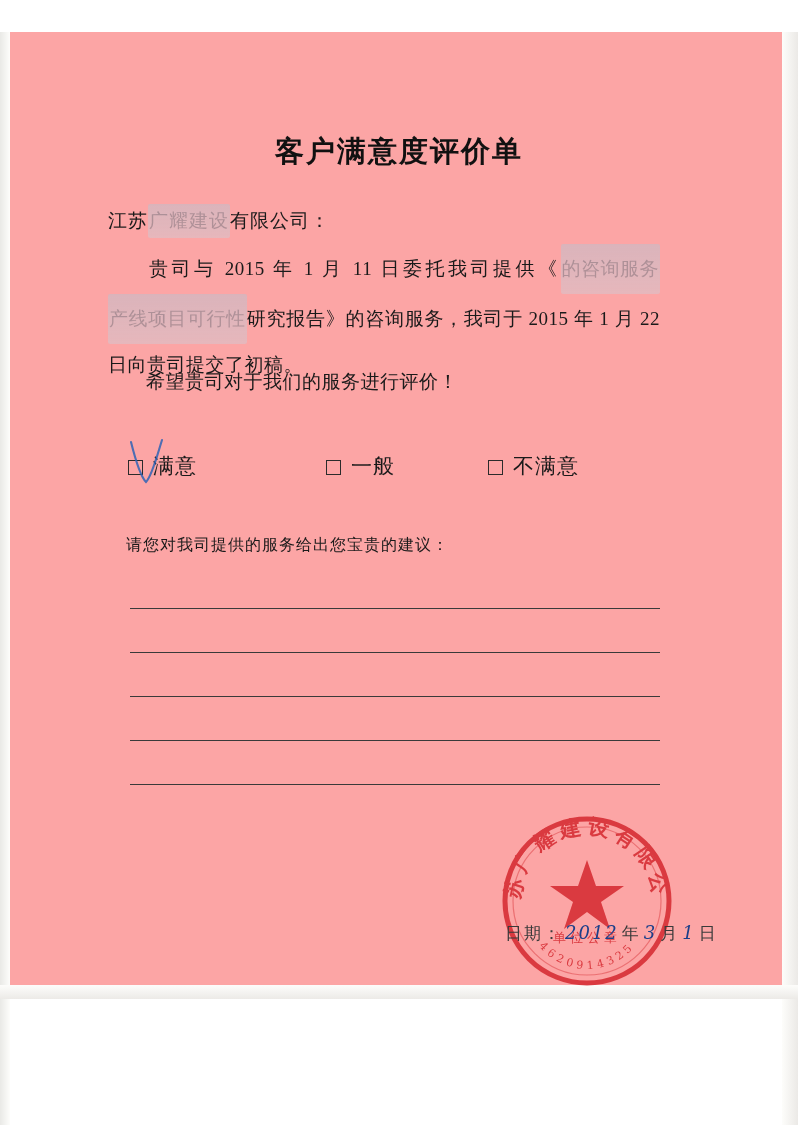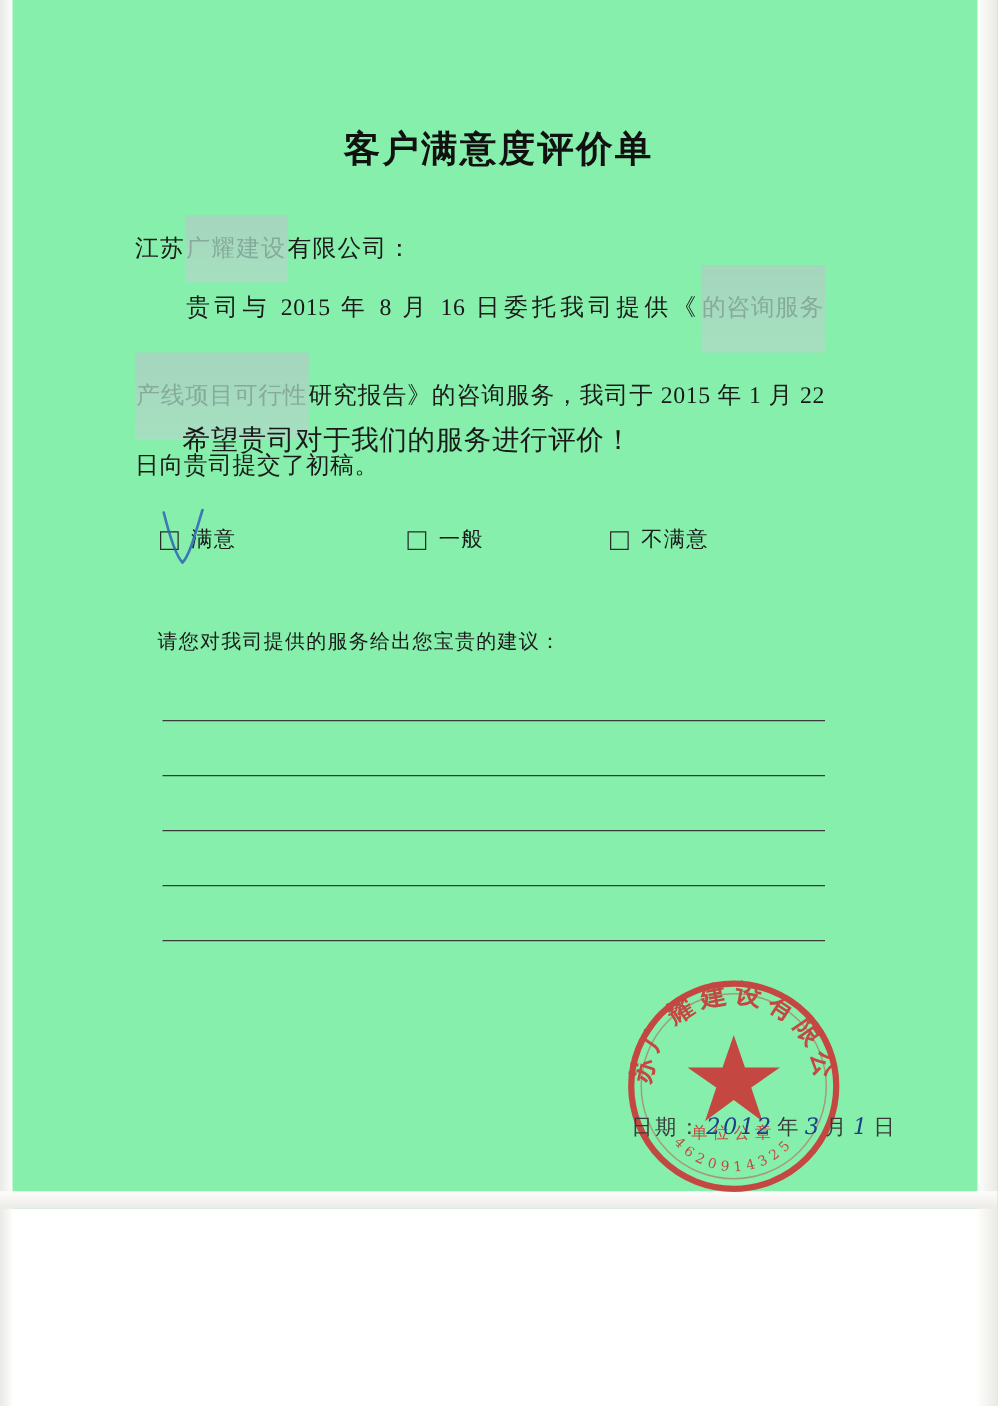--- a/index.html
+++ b/index.html
@@ -11,21 +11,22 @@
     height: 1125px;
     background: #ffffff;
     font-family: "Liberation Serif", serif;
     color: #1a1a1a;
     overflow: hidden;
   }
   .page {
     position: relative;
     width: 798px;
     height: 967px;
-    background: #86efac;
+    background: #fca5a5;
+    margin-top: 32px;
   }
   
   .scan-edge-left {
     position: absolute;
     left: 0; top: 0;
     width: 10px; height: 1125px;
     background: linear-gradient(to right, #e9e9e6, #fdfdfb);
   }
   .scan-edge-right {
     position: absolute;
@@ -61,53 +62,53 @@
     letter-spacing: 1px;
     white-space: nowrap;
   }
   .redacted {
     display: inline-block;
     position: relative;
     color: rgba(60,60,70,0.30);
     background: linear-gradient(to bottom, rgba(190,192,205,0.55), rgba(205,206,216,0.45));
     filter: blur(0.4px);
     border-radius: 2px;
-    padding: 14px 1px;
+    padding: 4px 1px;
   }
 
   .body-para {
     position: absolute;
     left: 108px;
     width: 552px;
     font-size: 19px;
     line-height: 42px;
     letter-spacing: 0.5px;
     text-align: justify;
   }
   #para1 { top: 212px; }
   .indent { display: inline-block; width: 38px; }
 
   .para-ask {
     position: absolute;
     left: 108px;
     top: 337px;
-    font-size: 22px;
+    font-size: 19px;
     letter-spacing: 0.5px;
   }
 
   .options-row {
     position: absolute;
     left: 128px;
     top: 420px;
     width: 560px;
     height: 34px;
   }
   .option {
     position: absolute;
-    font-size: 17px;
+    font-size: 21px;
     letter-spacing: 1px;
     white-space: nowrap;
   }
   .opt-1 { left: 0; }
   .opt-2 { left: 198px; }
   .opt-3 { left: 360px; }
   .box {
     display: inline-block;
     width: 13px;
     height: 13px;
@@ -184,21 +185,21 @@
   <div class="scan-edge-right"></div>
   <div class="scan-edge-bottom"></div>
 
   <div class="doc-title">客户满意度评价单</div>
 
   <div class="addressee">
     <span>江苏</span><span class="redacted">广耀建设</span><span>有限公司：</span>
   </div>
 
   <div class="body-para" id="para1">
-    <span class="indent"></span><span>贵司与 2015 年 8 月 16 日委托我司提供《</span><span class="redacted">的咨询服务</span><span class="redacted">产线项目可行性</span><span>研究报告》的咨询服务，我司于 2015 年 1 月 22 日向贵司提交了初稿。</span>
+    <span class="indent"></span><span>贵司与 2015 年 1 月 11 日委托我司提供《</span><span class="redacted">的咨询服务</span><span class="redacted">产线项目可行性</span><span>研究报告》的咨询服务，我司于 2015 年 1 月 22 日向贵司提交了初稿。</span>
   </div>
 
   <div class="para-ask">
     <span class="indent"></span><span>希望贵司对于我们的服务进行评价！</span>
   </div>
 
   <div class="options-row">
     <div class="option opt-1">
       <span class="box"></span><span>满意</span>
     </div>

